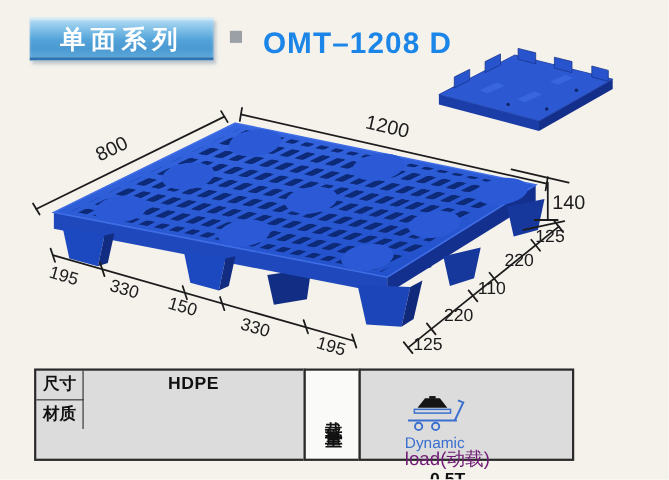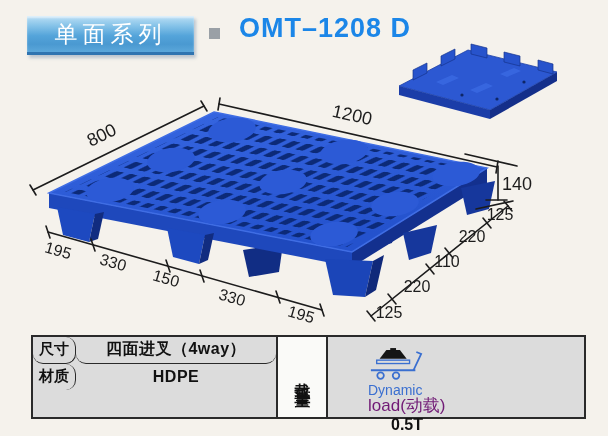--- a/index.html
+++ b/index.html
@@ -7,60 +7,60 @@
     position:relative;width:608px;height:436px;overflow:hidden;
     background:#f5f2ec;
     font-family:"Liberation Sans","DejaVu Sans",sans-serif;
   }
   
   .series-badge{
     position:absolute;left:27px;top:16px;width:167px;height:36px;
     background:linear-gradient(180deg,#bbdff5 0%,#84c2e8 28%,#54a4da 55%,#4a99d1 78%,#5ba7da 100%);
     border-bottom:3px solid #2f74b0;
     box-shadow:2px 3px 3px rgba(120,145,170,.45), inset 0 2px 2px rgba(255,255,255,.55);
-    display:flex;align-items:center;justify-content:center;
-    color:#ffffff;font-weight:normal;font-size:23px;letter-spacing:5px;
+    display:flex;align-items:flex-end;justify-content:center;
+    color:#ffffff;font-weight:bold;font-size:23px;letter-spacing:5px;
   }
   .bullet-sq{position:absolute;left:209px;top:28px;width:11px;height:11px;background:#9aa0a6;}
   .model-title{
-    position:absolute;left:239px;top:13px;
+    position:absolute;left:239px;top:24px;
     color:#1b86e8;font-size:27px;font-weight:bold;letter-spacing:1px;white-space:nowrap;
   }
   
   .illus{position:absolute;left:0;top:0;pointer-events:none;}
   .dim{font-size:16px;fill:#1c1c1c;}
   .dim-big{font-size:18px;fill:#1c1c1c;}
   .dimline{stroke:#1c1c1c;stroke-width:1.6;fill:none;stroke-linecap:round;}
   
   .spec-left{
     position:absolute;left:31px;top:335px;width:247px;height:84px;
     border:2px solid #2a2a2a;background:#dcdcdc;box-sizing:border-box;
     display:grid;grid-template-columns:43px 1fr;grid-template-rows:1fr 1fr 1fr;
   }
   .spec-left .cell{
     display:flex;align-items:center;justify-content:center;
-    border-bottom:1.5px solid #2a2a2a;color:#111;border-radius:10px;
+    border-bottom:1.5px solid #2a2a2a;color:#111;
   }
   .spec-left .cell.last{border-bottom:none;}
   .spec-left .lab{font-size:15px;font-weight:bold;border-right:1.5px solid #2a2a2a;}
   .spec-left .val{font-size:16px;font-weight:bold;letter-spacing:.5px;}
   .load-title-cell{
     position:absolute;left:276px;top:335px;width:52px;height:84px;
     border:2px solid #2a2a2a;background:#fafaf8;box-sizing:border-box;
     display:flex;align-items:center;justify-content:center;
   }
   .load-title-cell span{
     writing-mode:vertical-rl;text-orientation:upright;
     font-size:16px;font-weight:bold;color:#111;letter-spacing:5px;
   }
   .load-box{
-    position:absolute;left:326px;top:335px;width:260px;height:84px;
+    position:absolute;left:326px;top:335px;width:196px;height:84px;
     border:2px solid #2a2a2a;background:#dcdcdc;box-sizing:border-box;
     display:grid;grid-template-columns:78px 76px 1fr;
-    padding:8px 2px 2px 40px;
+    padding:20px 2px 2px 40px;
   }
   .load-col{display:flex;flex-direction:column;align-items:flex-start;}
   .load-col .iconbox{height:38px;display:flex;align-items:flex-end;}
   .load-col .l1{color:#3a6fd0;font-size:14px;line-height:1.02;white-space:nowrap;}
   .load-col .l2{color:#701a75;font-size:17px;line-height:1.05;white-space:nowrap;}
   .load-col .lv{color:#111;font-size:16px;font-weight:bold;margin-top:1px;align-self:center;}
 </style>
 </head>
 <body>
 
@@ -181,23 +181,22 @@
       <text class="dim" x="58" y="256" text-anchor="middle" transform="rotate(16 58 251)">195</text>
       <text class="dim" x="113" y="268" text-anchor="middle" transform="rotate(16 113 263)">330</text>
       <text class="dim" x="166" y="284" text-anchor="middle" transform="rotate(16 166 279)">150</text>
       <text class="dim" x="232" y="303" text-anchor="middle" transform="rotate(16 232 298)">330</text>
       <text class="dim" x="301" y="320" text-anchor="middle" transform="rotate(16 301 315)">195</text>
     </g>
   </svg>
 
   <div class="spec-left">
     <div class="cell lab">尺寸</div>
-    <div class="cell val">四面进叉（4way）</div>
+    <div class="cell val last">HDPE</div>
     <div class="cell lab last">材质</div>
-    <div class="cell val last">HDPE</div>
   </div>
 
   <div class="load-title-cell">
     <span>载重量</span>
   </div>
 
   <div class="load-box">
 
     <div class="load-col">
       <div class="iconbox">

